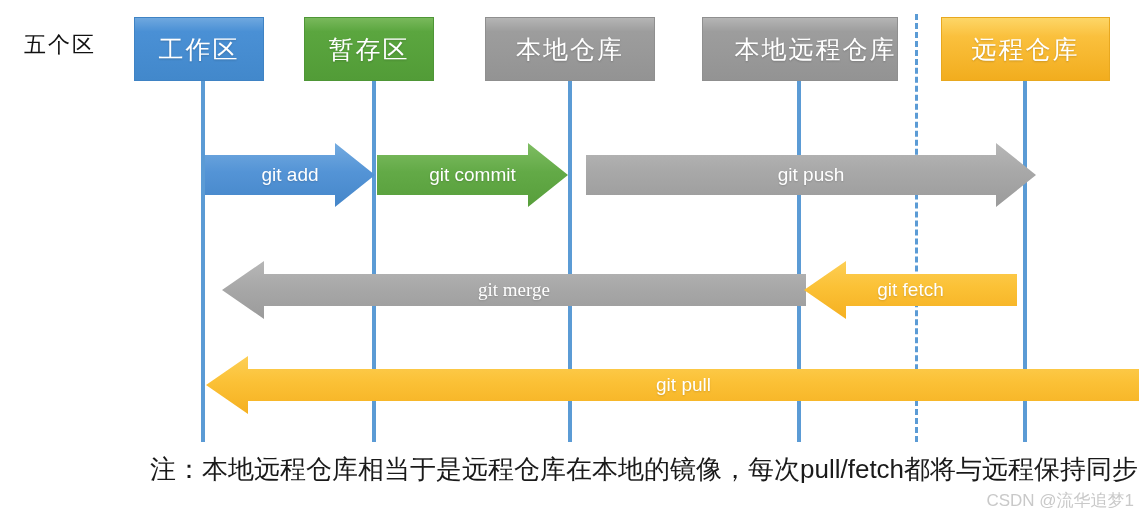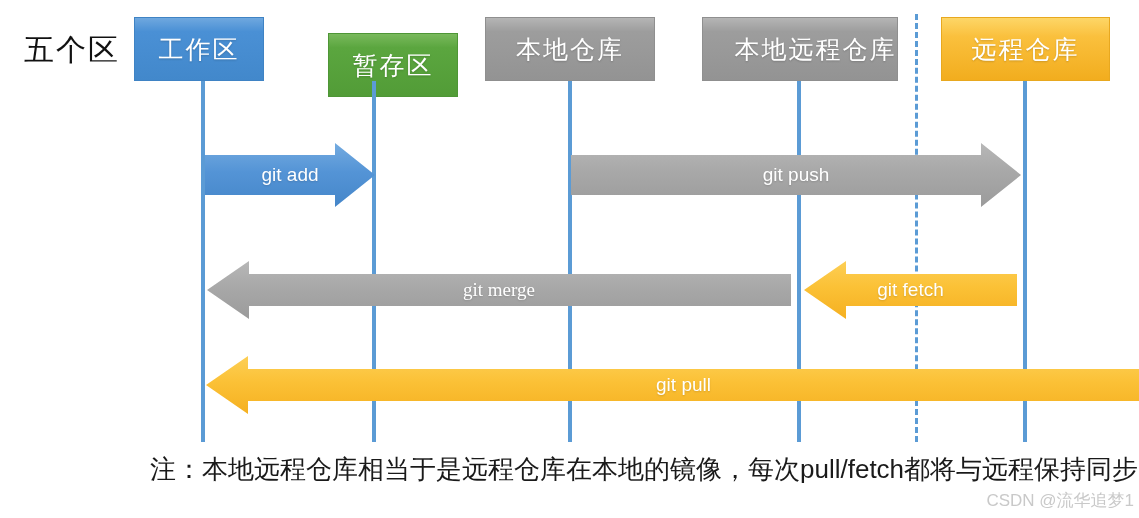--- a/index.html
+++ b/index.html
@@ -3,21 +3,21 @@
 <meta charset="utf-8">
 <style>
   html,body { margin:0; padding:0; background:#ffffff; }
   .canvas {
     position:relative; width:1139px; height:518px;
     background:#ffffff; overflow:hidden;
     font-family:"Liberation Sans","DejaVu Sans",sans-serif;
   }
   .diagram-title {
     position:absolute; left:24px; top:30px;
-    font-size:30px; color:#111111; letter-spacing:2px;
+    font-size:22px; color:#111111; letter-spacing:2px;
   }
   .area-box {
     position:absolute; top:17px; height:64px;
     display:flex; align-items:center; justify-content:center;
     color:#ffffff; font-size:25px; letter-spacing:2px;
     box-sizing:border-box;
     text-shadow:0 1px 2px rgba(0,0,0,0.18);
   }
   .box-blue   { background:linear-gradient(180deg,#6fa8df 0%,#4a90d5 22%,#4288cb 100%); border:1px solid #3f83c4; }
   .box-green  { background:linear-gradient(180deg,#79b95c 0%,#5ba63f 22%,#529c37 100%); border:1px solid #4e9636; }
@@ -46,53 +46,54 @@
                       100% 50%, calc(100% - 40px) 100%, calc(100% - 40px) 52px, 0 52px);
   }
   
   .arrow-left {
     height:58px;
     clip-path:polygon(100% 13px, 42px 13px, 42px 0,
                       0 50%, 42px 100%, 42px 45px, 100% 45px);
   }
   .fill-blue   { background:linear-gradient(180deg,#74abe0 0%,#5494d6 45%,#4586c9 100%); }
   .fill-green  { background:linear-gradient(180deg,#7fbd63 0%,#63aa47 45%,#579e3b 100%); }
-  .fill-gray   { background:linear-gradient(180deg,#b7b7b7 0%,#a8a8a8 45%,#9b9b9b 100%); }
+  .fill-gray   { background:linear-gradient(180deg,#b7b7b7 0%,#a8a8a8 45%,#9b9b9b 100%);margin-left:15px; }
   .fill-yellow { background:linear-gradient(180deg,#fdcf55 0%,#fbc136 45%,#f5b021 100%); }
 
   .note-text {
     position:absolute; left:150px; top:452px;
     font-size:26px; color:#1a1a1a; white-space:nowrap;
   }
   .watermark {
     position:absolute; right:5px; top:489px;
     font-size:17px; color:#c9c9c9; white-space:nowrap;text-align:center;
   }
 </style>
 </head>
 <body>
 
 <div class="canvas">
 
   <div class="diagram-title">五个区</div>
 
   <div class="area-box box-blue" style="left:134px; width:130px;">工作区</div>
-  <div class="area-box box-green" style="left:328px; width:130px;margin-top:16px;">暂存区</div>
+  <div class="area-box box-green" style="left:304px; width:130px;">暂存区</div>
   <div class="area-box box-gray" style="left:485px; width:170px;">本地仓库</div>
   <div class="area-box box-gray" style="left:702px; width:196px;padding-left:31px;">本地远程仓库</div>
   <div class="area-box box-yellow" style="left:941px; width:169px;">远程仓库</div>
 
   <div class="vline" style="left:201px;"></div>
   <div class="vline" style="left:372px;"></div>
   <div class="vline" style="left:568px;"></div>
   <div class="vline" style="left:797px;"></div>
   <div class="vline-dashed" style="left:915px;"></div>
   <div class="vline" style="left:1023px;"></div>
 
   <div class="cmd-arrow arrow-right fill-blue" style="left:205px; top:143px; width:170px;">git add</div>
+  <div class="cmd-arrow arrow-right fill-green" style="left:377px; top:143px; width:191px;">git commit</div>
   <div class="cmd-arrow arrow-right fill-gray" style="left:571px; top:143px; width:450px;">git push</div>
 
   <div class="cmd-arrow arrow-left fill-gray" style="left:207px; top:261px; width:584px;font-family:Liberation Serif, serif;">git merge</div>
   <div class="cmd-arrow arrow-left fill-yellow" style="left:804px; top:261px; width:213px;">git fetch</div>
 
   <div class="cmd-arrow arrow-left fill-yellow" style="left:206px; top:356px; width:955px;">git pull</div>
 
   <div class="note-text">注：本地远程仓库相当于是远程仓库在本地的镜像，每次pull/fetch都将与远程保持同步</div>
 
   <div class="watermark">CSDN @流华追梦1</div>

